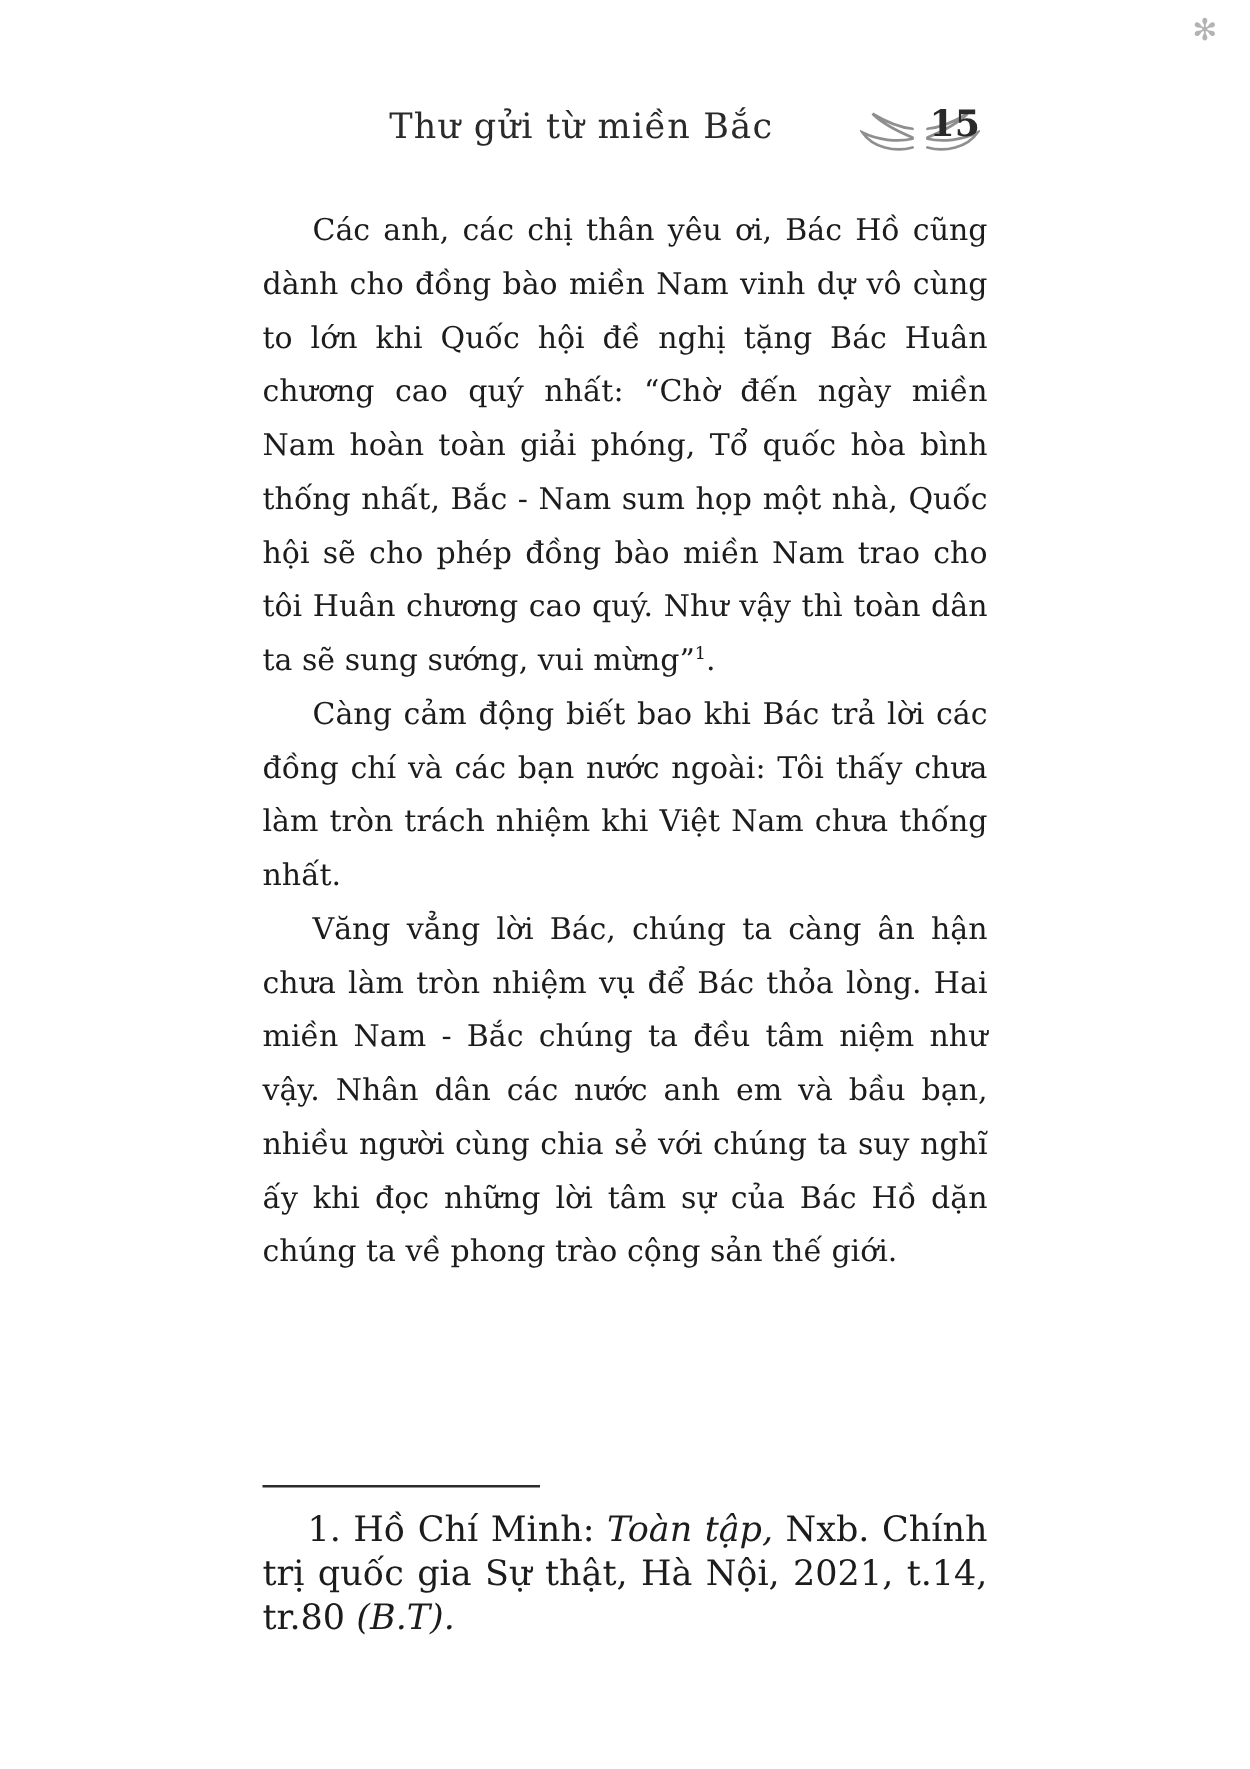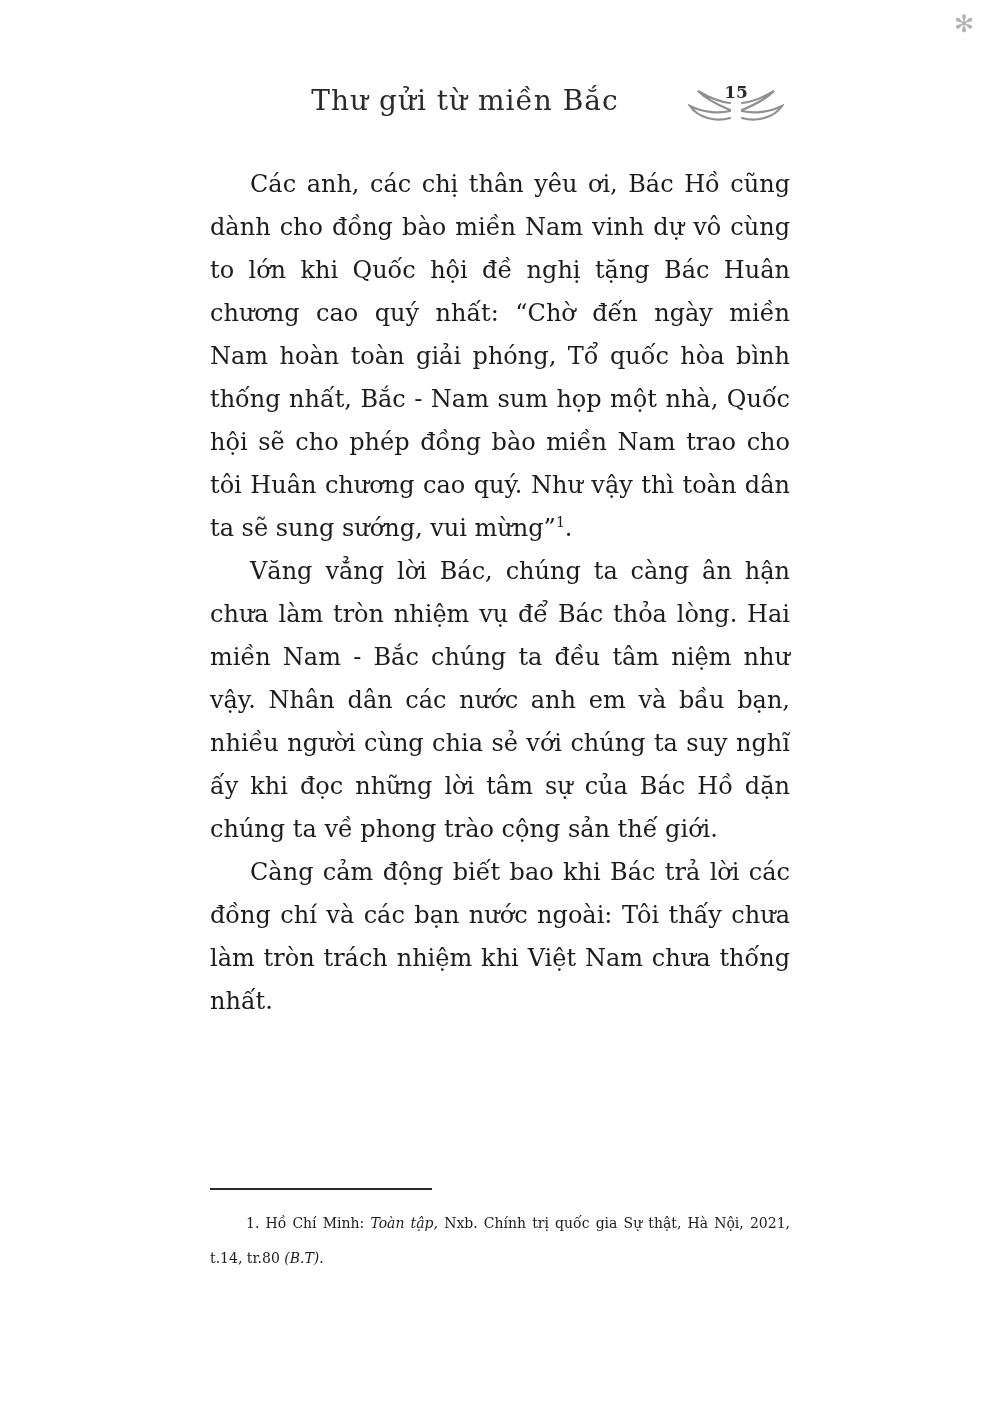--- a/index.html
+++ b/index.html
@@ -28,23 +28,23 @@
     font-size: 28px;
     letter-spacing: 1px;
     color: #2a2a2a;
   }
   .page-badge { position: absolute; left: 688px; top: -4px; width: 96px; height: 48px; }
   .page-badge svg { position: absolute; left: 0; top: 0; }
   .page-num {
     position: absolute;
     left: 0; top: 2px;
     width: 100%;
-    text-align: center;
+    text-align: right;
     font-weight: bold;
-    font-size: 17px;
+    font-size: 29px;
     color: #2a2a2a;
   }
   .body-text {
     position: absolute;
     top: 163px;
     left: 210px;
     width: 580px;
     font-size: 24px;
     line-height: 43px;
     text-align: justify;
@@ -58,21 +58,21 @@
     left: 210px;
     width: 580px;
   }
   .footnote-rule {
     width: 222px;
     border-top: 2px solid #2b2b2b;
     margin-bottom: 16px;
   }
   .footnote {
     margin: 0;
-    font-size: 14px;
+    font-size: 28px;
     line-height: 35px;
     text-align: justify;
     text-indent: 36px;
   }
   .it { font-style: italic; }
 </style>
 </head>
 <body>
 
 <div class="page">
@@ -89,22 +89,22 @@
           <path d="M54 38 C 68 42, 86 38, 94 26 C 82 32, 66 34, 54 31"></path>
           <path d="M54 30 C 66 25, 78 19, 86 11 C 76 17, 64 22, 54 23"></path>
         </g>
       </svg>
       <span class="page-num">15</span>
     </div>
   </div>
 
   <div class="body-text">
     <p class="para para-indent"><span>Các anh, các chị thân yêu ơi, Bác Hồ cũng dành cho đồng bào miền Nam vinh dự vô cùng to lớn khi Quốc hội đề nghị tặng Bác Huân chương cao quý nhất: “Chờ đến ngày miền Nam hoàn toàn giải phóng, Tổ quốc hòa bình thống nhất, Bắc - Nam sum họp một nhà, Quốc hội sẽ cho phép đồng bào miền Nam trao cho tôi Huân chương cao quý. Như vậy thì toàn dân ta sẽ sung sướng, vui mừng”</span><sup>1</sup><span>.</span></p>
+    <p class="para para-indent"><span>Càng cảm động biết bao khi Bác trả lời các đồng chí và các bạn nước ngoài: Tôi thấy chưa làm tròn trách nhiệm khi Việt Nam chưa thống nhất.</span></p>
     <p class="para para-indent"><span>Văng vẳng lời Bác, chúng ta càng ân hận chưa làm tròn nhiệm vụ để Bác thỏa lòng. Hai miền Nam - Bắc chúng ta đều tâm niệm như vậy. Nhân dân các nước anh em và bầu bạn, nhiều người cùng chia sẻ với chúng ta suy nghĩ ấy khi đọc những lời tâm sự của Bác Hồ dặn chúng ta về phong trào cộng sản thế giới.</span></p>
-    <p class="para para-indent"><span>Càng cảm động biết bao khi Bác trả lời các đồng chí và các bạn nước ngoài: Tôi thấy chưa làm tròn trách nhiệm khi Việt Nam chưa thống nhất.</span></p>
   </div>
 
   <div class="footnote-area">
     <div class="footnote-rule"></div>
     <p class="footnote"><span>1. Hồ Chí Minh: </span><span class="it">Toàn tập,</span><span> Nxb. Chính trị quốc gia Sự thật, Hà Nội, 2021, t.14, tr.80 </span><span class="it">(B.T).</span></p>
   </div>
 
 </div>
 
 </body></html>

